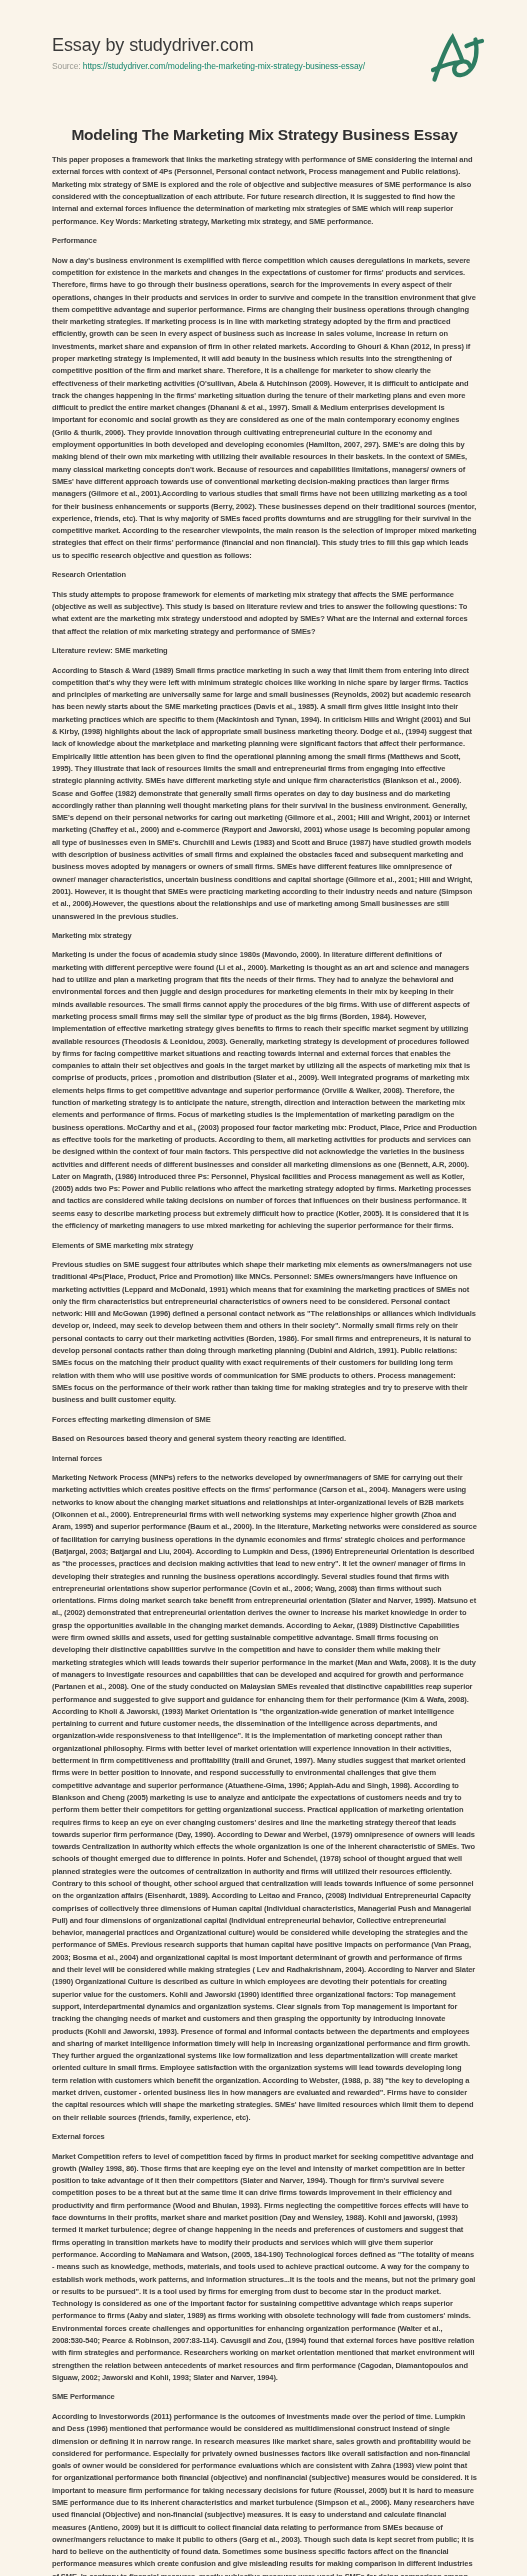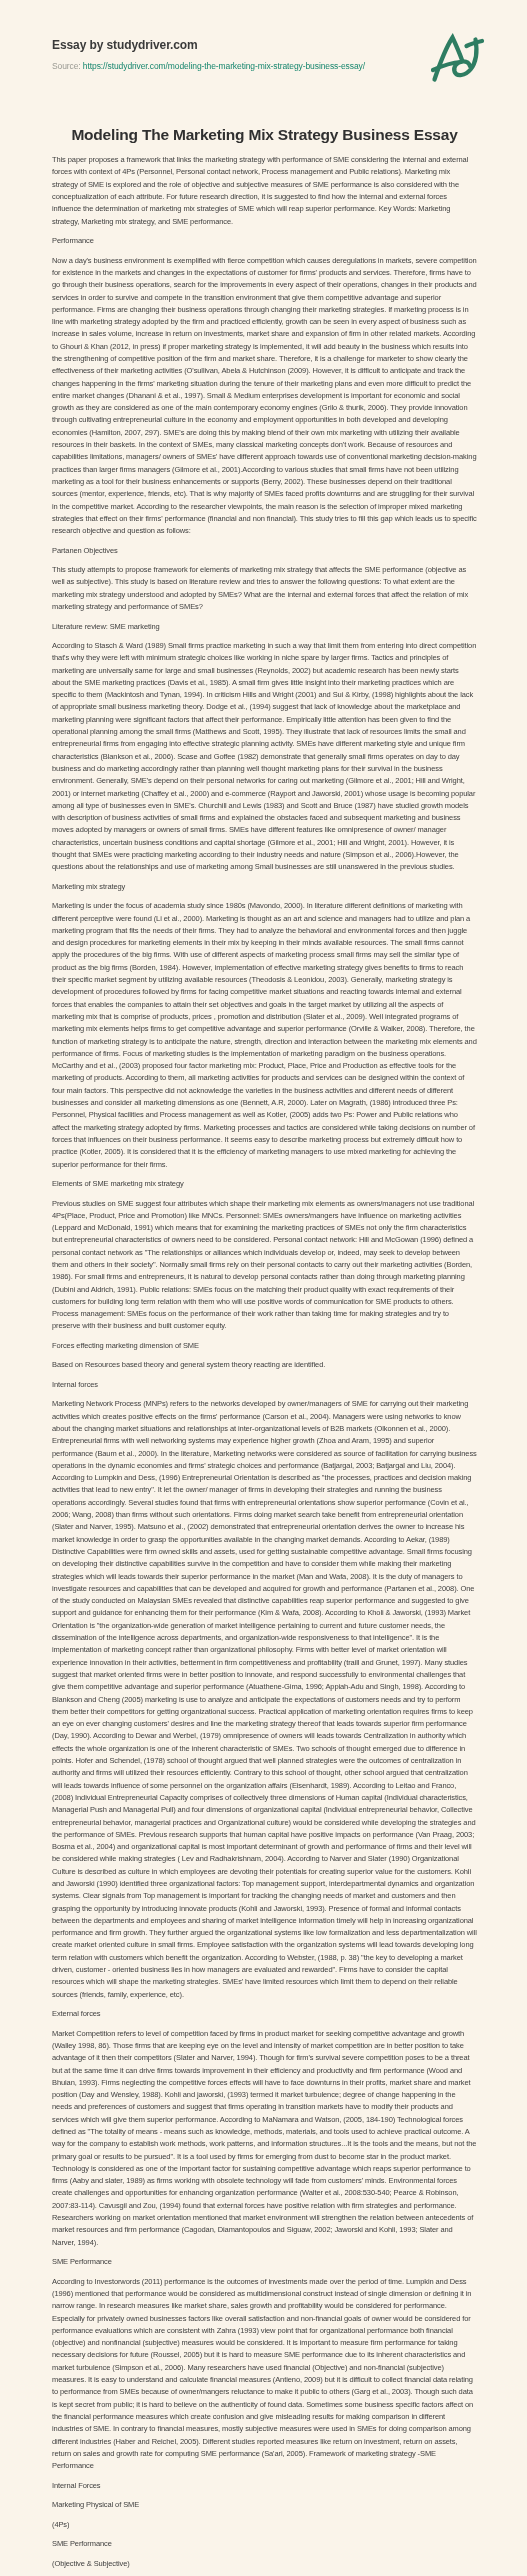--- a/index.html
+++ b/index.html
@@ -8,22 +8,22 @@
     background: #faf4ea;
     font-family: "Liberation Sans", sans-serif;
     color: #414141;
     position: relative;
   }
   .container {
     padding: 38px 52px 13.4px 52px;
     width: 425px;
   }
   .site-title {
-    font-size: 12px;
-    font-weight: bold;
+    font-size: 18px;
+    font-weight: normal;
     color: #3a3a3a;
     margin: 0 0 8.2px 0;
     line-height: 14.4px;
     letter-spacing: -0.1px;
   }
   .source-line {
     font-size: 8.5px;
     line-height: 10.8px;
     color: #9a9a93;
     margin: 0;
@@ -45,21 +45,21 @@
     line-height: 20.6px;
     font-weight: bold;
     color: #303030;
     letter-spacing: -0.2px;
     margin: 54px 0 8.2px 0;
     text-align: center;
   }
   .article-body p, .article-body h2 {
     font-size: 7.5px;
     line-height: 12.3px;
-    font-weight: normal;
+    font-weight: bold;
     letter-spacing: -0.1px;
     color: #414141;
     margin: 0 0 7.2px 0;
     text-align: left;
   }
 </style>
 </head>
 <body>
 
 <div class="container">
@@ -68,21 +68,21 @@
     <div class="site-title">Essay by studydriver.com</div>
     <p class="source-line"><span>Source:</span> <a href="#">https://studydriver.com/modeling-the-marketing-mix-strategy-business-essay/</a></p>
   </div>
 
   <h1 class="page-title">Modeling The Marketing Mix Strategy Business Essay</h1>
 
   <div class="article-body">
       <p>This paper proposes a framework that links the marketing strategy with performance of SME considering the internal and external forces with context of 4Ps (Personnel, Personal contact network, Process management and Public relations). Marketing mix strategy of SME is explored and the role of objective and subjective measures of SME performance is also considered with the conceptualization of each attribute. For future research direction, it is suggested to find how the internal and external forces influence the determination of marketing mix strategies of SME which will reap superior performance. Key Words: Marketing strategy, Marketing mix strategy, and SME performance.</p>
       <h2>Performance</h2>
       <p>Now a day's business environment is exemplified with fierce competition which causes deregulations in markets, severe competition for existence in the markets and changes in the expectations of customer for firms' products and services. Therefore, firms have to go through their business operations, search for the improvements in every aspect of their operations, changes in their products and services in order to survive and compete in the transition environment that give them competitive advantage and superior performance. Firms are changing their business operations through changing their marketing strategies. If marketing process is in line with marketing strategy adopted by the firm and practiced efficiently, growth can be seen in every aspect of business such as increase in sales volume, increase in return on investments, market share and expansion of firm in other related markets. According to Ghouri &amp; Khan (2012, in press) if proper marketing strategy is implemented, it will add beauty in the business which results into the strengthening of competitive position of the firm and market share. Therefore, it is a challenge for marketer to show clearly the effectiveness of their marketing activities (O'sullivan, Abela &amp; Hutchinson (2009). However, it is difficult to anticipate and track the changes happening in the firms' marketing situation during the tenure of their marketing plans and even more difficult to predict the entire market changes (Dhanani &amp; et al., 1997). Small &amp; Medium enterprises development is important for economic and social growth as they are considered as one of the main contemporary economy engines (Grilo &amp; thurik, 2006). They provide innovation through cultivating entrepreneurial culture in the economy and employment opportunities in both developed and developing economies (Hamilton, 2007, 297). SME's are doing this by making blend of their own mix marketing with utilizing their available resources in their baskets. In the context of SMEs, many classical marketing concepts don't work. Because of resources and capabilities limitations, managers/ owners of SMEs' have different approach towards use of conventional marketing decision-making practices than larger firms managers (Gilmore et al., 2001).According to various studies that small firms have not been utilizing marketing as a tool for their business enhancements or supports (Berry, 2002). These businesses depend on their traditional sources (mentor, experience, friends, etc). That is why majority of SMEs faced profits downturns and are struggling for their survival in the competitive market. According to the researcher viewpoints, the main reason is the selection of improper mixed marketing strategies that effect on their firms' performance (financial and non financial). This study tries to fill this gap which leads us to specific research objective and question as follows:</p>
-      <h2>Partanen Objectives</h2>
+      <h2>Research Orientation</h2>
       <p>This study attempts to propose framework for elements of marketing mix strategy that affects the SME performance (objective as well as subjective). This study is based on literature review and tries to answer the following questions: To what extent are the marketing mix strategy understood and adopted by SMEs? What are the internal and external forces that affect the relation of mix marketing strategy and performance of SMEs?</p>
       <h2>Literature review: SME marketing</h2>
       <p>According to Stasch &amp; Ward (1989) Small firms practice marketing in such a way that limit them from entering into direct competition that's why they were left with minimum strategic choices like working in niche spare by larger firms. Tactics and principles of marketing are universally same for large and small businesses (Reynolds, 2002) but academic research has been newly starts about the SME marketing practices (Davis et al., 1985). A small firm gives little insight into their marketing practices which are specific to them (Mackintosh and Tynan, 1994). In criticism Hills and Wright (2001) and Sui &amp; Kirby, (1998) highlights about the lack of appropriate small business marketing theory. Dodge et al., (1994) suggest that lack of knowledge about the marketplace and marketing planning were significant factors that affect their performance. Empirically little attention has been given to find the operational planning among the small firms (Matthews and Scott, 1995). They illustrate that lack of resources limits the small and entrepreneurial firms from engaging into effective strategic planning activity. SMEs have different marketing style and unique firm characteristics (Blankson et al., 2006). Scase and Goffee (1982) demonstrate that generally small firms operates on day to day business and do marketing accordingly rather than planning well thought marketing plans for their survival in the business environment. Generally, SME's depend on their personal networks for caring out marketing (Gilmore et al., 2001; Hill and Wright, 2001) or internet marketing (Chaffey et al., 2000) and e-commerce (Rayport and Jaworski, 2001) whose usage is becoming popular among all type of businesses even in SME's. Churchill and Lewis (1983) and Scott and Bruce (1987) have studied growth models with description of business activities of small firms and explained the obstacles faced and subsequent marketing and business moves adopted by managers or owners of small firms. SMEs have different features like omnipresence of owner/ manager characteristics, uncertain business conditions and capital shortage (Gilmore et al., 2001; Hill and Wright, 2001). However, it is thought that SMEs were practicing marketing according to their industry needs and nature (Simpson et al., 2006).However, the questions about the relationships and use of marketing among Small businesses are still unanswered in the previous studies.</p>
       <h2>Marketing mix strategy</h2>
       <p>Marketing is under the focus of academia study since 1980s (Mavondo, 2000). In literature different definitions of marketing with different perceptive were found (Li et al., 2000). Marketing is thought as an art and science and managers had to utilize and plan a marketing program that fits the needs of their firms. They had to analyze the behavioral and environmental forces and then juggle and design procedures for marketing elements in their mix by keeping in their minds available resources. The small firms cannot apply the procedures of the big firms. With use of different aspects of marketing process small firms may sell the similar type of product as the big firms (Borden, 1984). However, implementation of effective marketing strategy gives benefits to firms to reach their specific market segment by utilizing available resources (Theodosis &amp; Leonidou, 2003). Generally, marketing strategy is development of procedures followed by firms for facing competitive market situations and reacting towards internal and external forces that enables the companies to attain their set objectives and goals in the target market by utilizing all the aspects of marketing mix that is comprise of products, prices , promotion and distribution (Slater et al., 2009). Well integrated programs of marketing mix elements helps firms to get competitive advantage and superior performance (Orville &amp; Walker, 2008). Therefore, the function of marketing strategy is to anticipate the nature, strength, direction and interaction between the marketing mix elements and performance of firms. Focus of marketing studies is the implementation of marketing paradigm on the business operations. McCarthy and et al., (2003) proposed four factor marketing mix: Product, Place, Price and Production as effective tools for the marketing of products. According to them, all marketing activities for products and services can be designed within the context of four main factors. This perspective did not acknowledge the varieties in the business activities and different needs of different businesses and consider all marketing dimensions as one (Bennett, A.R, 2000). Later on Magrath, (1986) introduced three Ps: Personnel, Physical facilities and Process management as well as Kotler, (2005) adds two Ps: Power and Public relations who affect the marketing strategy adopted by firms. Marketing processes and tactics are considered while taking decisions on number of forces that influences on their business performance. It seems easy to describe marketing process but extremely difficult how to practice (Kotler, 2005). It is considered that it is the efficiency of marketing managers to use mixed marketing for achieving the superior performance for their firms.</p>
       <h2>Elements of SME marketing mix strategy</h2>
       <p>Previous studies on SME suggest four attributes which shape their marketing mix elements as owners/managers not use traditional 4Ps(Place, Product, Price and Promotion) like MNCs. Personnel: SMEs owners/mangers have influence on marketing activities (Leppard and McDonald, 1991) which means that for examining the marketing practices of SMEs not only the firm characteristics but entrepreneurial characteristics of owners need to be considered. Personal contact network: Hill and McGowan (1996) defined a personal contact network as "The relationships or alliances which individuals develop or, indeed, may seek to develop between them and others in their society". Normally small firms rely on their personal contacts to carry out their marketing activities (Borden, 1986). For small firms and entrepreneurs, it is natural to develop personal contacts rather than doing through marketing planning (Dubini and Aldrich, 1991). Public relations: SMEs focus on the matching their product quality with exact requirements of their customers for building long term relation with them who will use positive words of communication for SME products to others. Process management: SMEs focus on the performance of their work rather than taking time for making strategies and try to preserve with their business and built customer equity.</p>
       <h2>Forces effecting marketing dimension of SME</h2>
       <p>Based on Resources based theory and general system theory reacting are identified.</p>
       <h2>Internal forces</h2>

